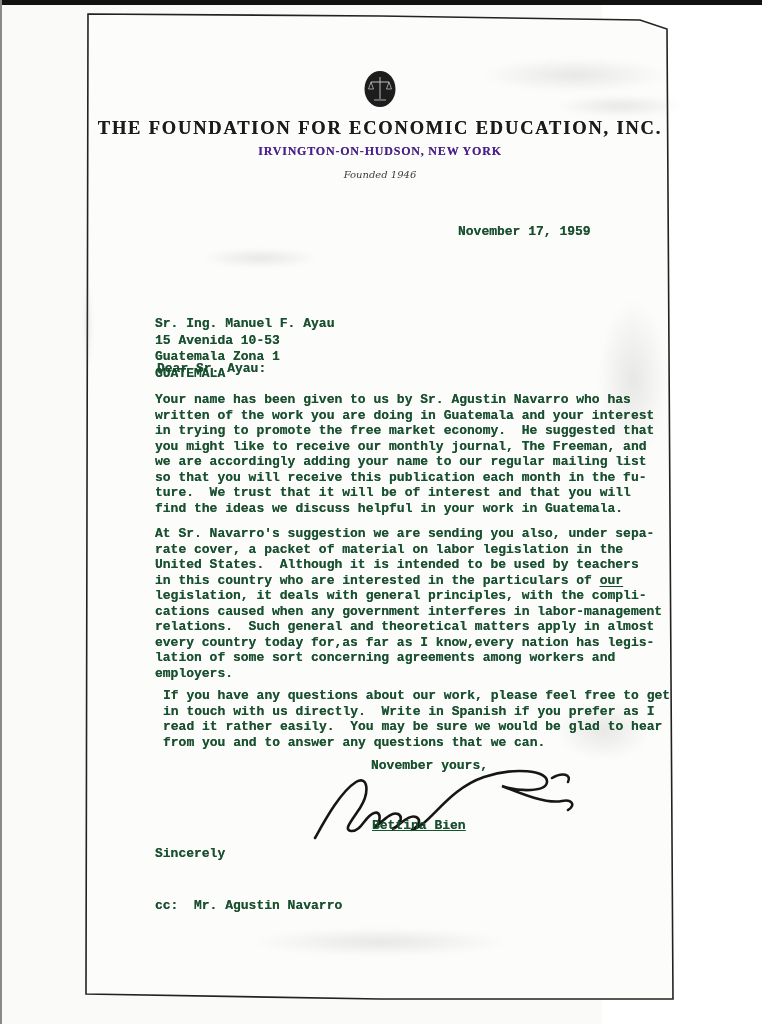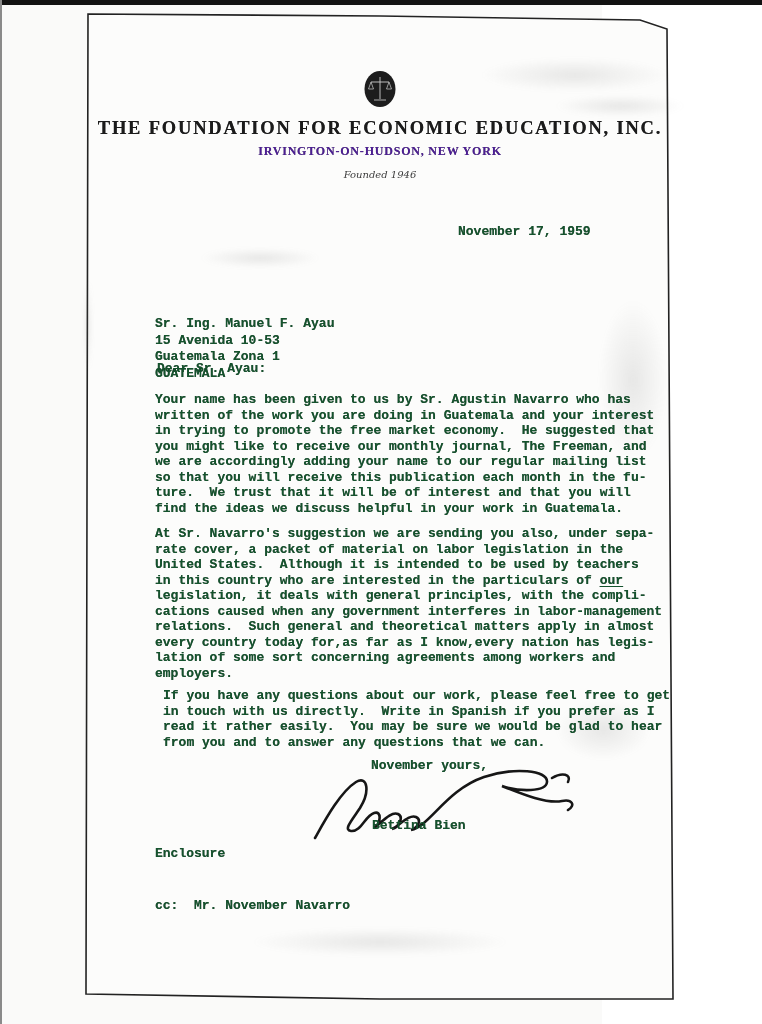--- a/index.html
+++ b/index.html
@@ -169,18 +169,18 @@
                C 122 56, 118 64, 111 66
                C 130 62, 146 26, 184 13
                C 214 3, 248 6, 247 18
                C 246 28, 220 28, 202 22
                C 222 30, 246 40, 262 37
                C 272 35, 276 41, 268 46"></path>
       <path d="M 252 14 C 262 8, 272 10, 268 18"></path>
     </g>
   </svg>
 
-  <div class="type" style="left:372px; top:818px;">Bettina Bien</div>
+  <div class="type" style="left:372px; top:818px;text-decoration:underline;">Bettina Bien</div>
 
-  <div class="type" style="left:155px; top:846px;">Enclosure</div>
-  <div class="type" style="left:155px; top:898px;">cc:  Mr. November Navarro</div>
+  <div class="type" style="left:155px; top:846px;">Sincerely</div>
+  <div class="type" style="left:155px; top:898px;">cc:  Mr. Agustin Navarro</div>
 
 </div>
 
 </body></html>

